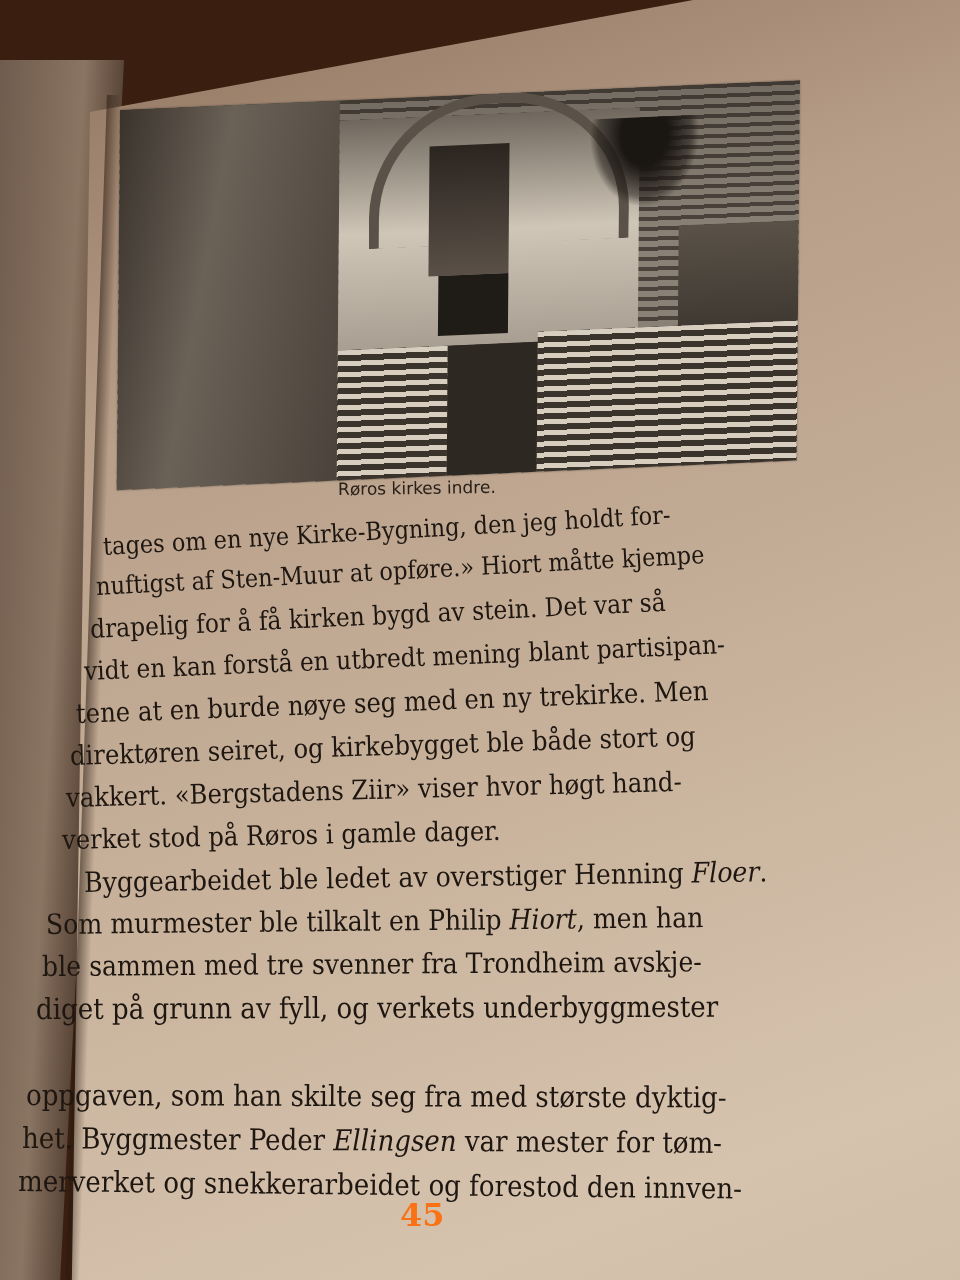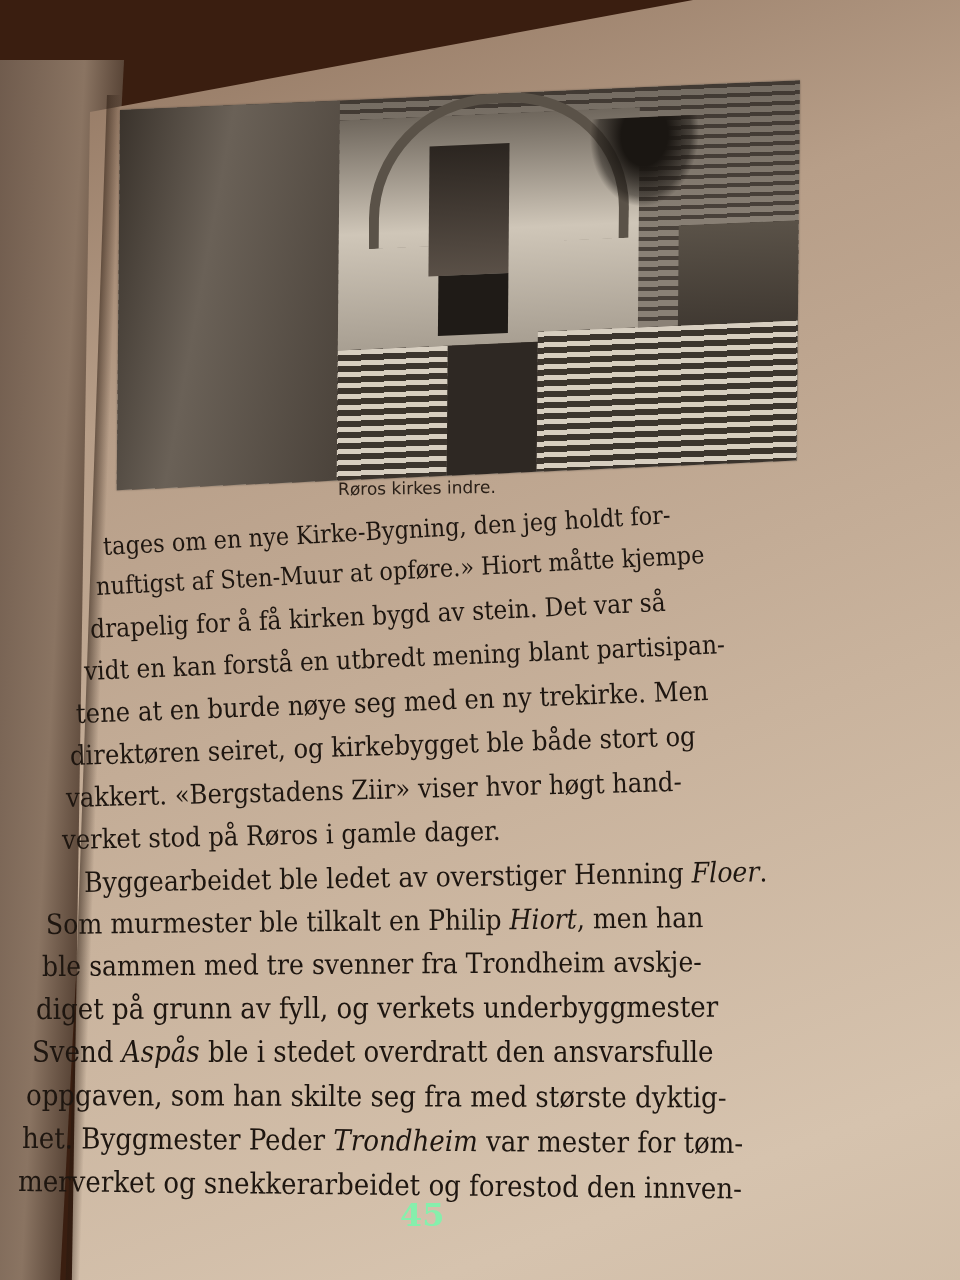--- a/index.html
+++ b/index.html
@@ -83,21 +83,21 @@
     position:absolute; left:0; top:0; width:960px; height:1280px;
   }
   .line {
     position:absolute; white-space:nowrap; color:#1e1610;
     font-family:"DejaVu Serif", serif; font-stretch:condensed;
     transform-origin:left center;
   }
   .line i { font-style:italic; }
   .page-number {
     position:absolute; left:400px; top:1196px;
-    font-family:"DejaVu Serif", serif; font-weight:bold; font-size:32px; color:#86efac;
+    font-family:"DejaVu Serif", serif; font-weight:bold; font-size:32px; color:#f97316;
   }
 </style>
 </head>
 <body>
 
 <div></div>
 <div class="left-page"></div>
 <div class="right-page"></div>
 <div class="gutter"></div>
 
@@ -122,19 +122,18 @@
   <div class="line" style="left:90px;top:614px;font-size:26px;transform:rotate(-2.7deg);"><span>drapelig for å få kirken bygd av stein. Det var så</span></div>
   <div class="line" style="left:84px;top:656px;font-size:26px;transform:rotate(-2.4deg);"><span>vidt en kan forstå en utbredt mening blant partisipan-</span></div>
   <div class="line" style="left:76px;top:698px;font-size:27px;transform:rotate(-2.1deg);"><span>tene at en burde nøye seg med en ny trekirke. Men</span></div>
   <div class="line" style="left:70px;top:740px;font-size:27px;transform:rotate(-1.8deg);"><span>direktøren seiret, og kirkebygget ble både stort og</span></div>
   <div class="line" style="left:66px;top:782px;font-size:27px;transform:rotate(-1.5deg);"><span>vakkert. «Bergstadens Ziir» viser hvor høgt hand-</span></div>
   <div class="line" style="left:62px;top:824px;font-size:27px;transform:rotate(-1.2deg);"><span>verket stod på Røros i gamle dager.</span></div>
   <div class="line" style="left:84px;top:866px;font-size:28px;transform:rotate(-0.9deg);"><span>Byggearbeidet ble ledet av overstiger Henning </span><i>Floer</i><span>.</span></div>
   <div class="line" style="left:46px;top:908px;font-size:28px;transform:rotate(-0.6deg);"><span>Som murmester ble tilkalt en Philip </span><i>Hiort</i><span>, men han</span></div>
   <div class="line" style="left:42px;top:950px;font-size:28px;transform:rotate(-0.4deg);"><span>ble sammen med tre svenner fra Trondheim avskje-</span></div>
   <div class="line" style="left:36px;top:992px;font-size:29px;transform:rotate(-0.2deg);"><span>diget på grunn av fyll, og verkets underbyggmester</span></div>
-  <div class="line" style="left:32px;top:1035px;font-size:29px;"><span>Svend </span><i>Aspås</i><span> ble i stedet overdratt den ansvarsfulle</span></div>
   <div class="line" style="left:26px;top:1078px;font-size:29px;transform:rotate(0.2deg);"><span>oppgaven, som han skilte seg fra med største dyktig-</span></div>
-  <div class="line" style="left:22px;top:1121px;font-size:29px;transform:rotate(0.4deg);"><span>het. Byggmester Peder </span><i>Trondheim</i><span> var mester for tøm-</span></div>
+  <div class="line" style="left:22px;top:1121px;font-size:29px;transform:rotate(0.4deg);"><span>het. Byggmester Peder </span><i>Ellingsen</i><span> var mester for tøm-</span></div>
   <div class="line" style="left:18px;top:1164px;font-size:29px;transform:rotate(0.6deg);"><span>merverket og snekkerarbeidet og forestod den innven-</span></div>
 </div>
 
 <div class="page-number">45</div>
 
 </body></html>

